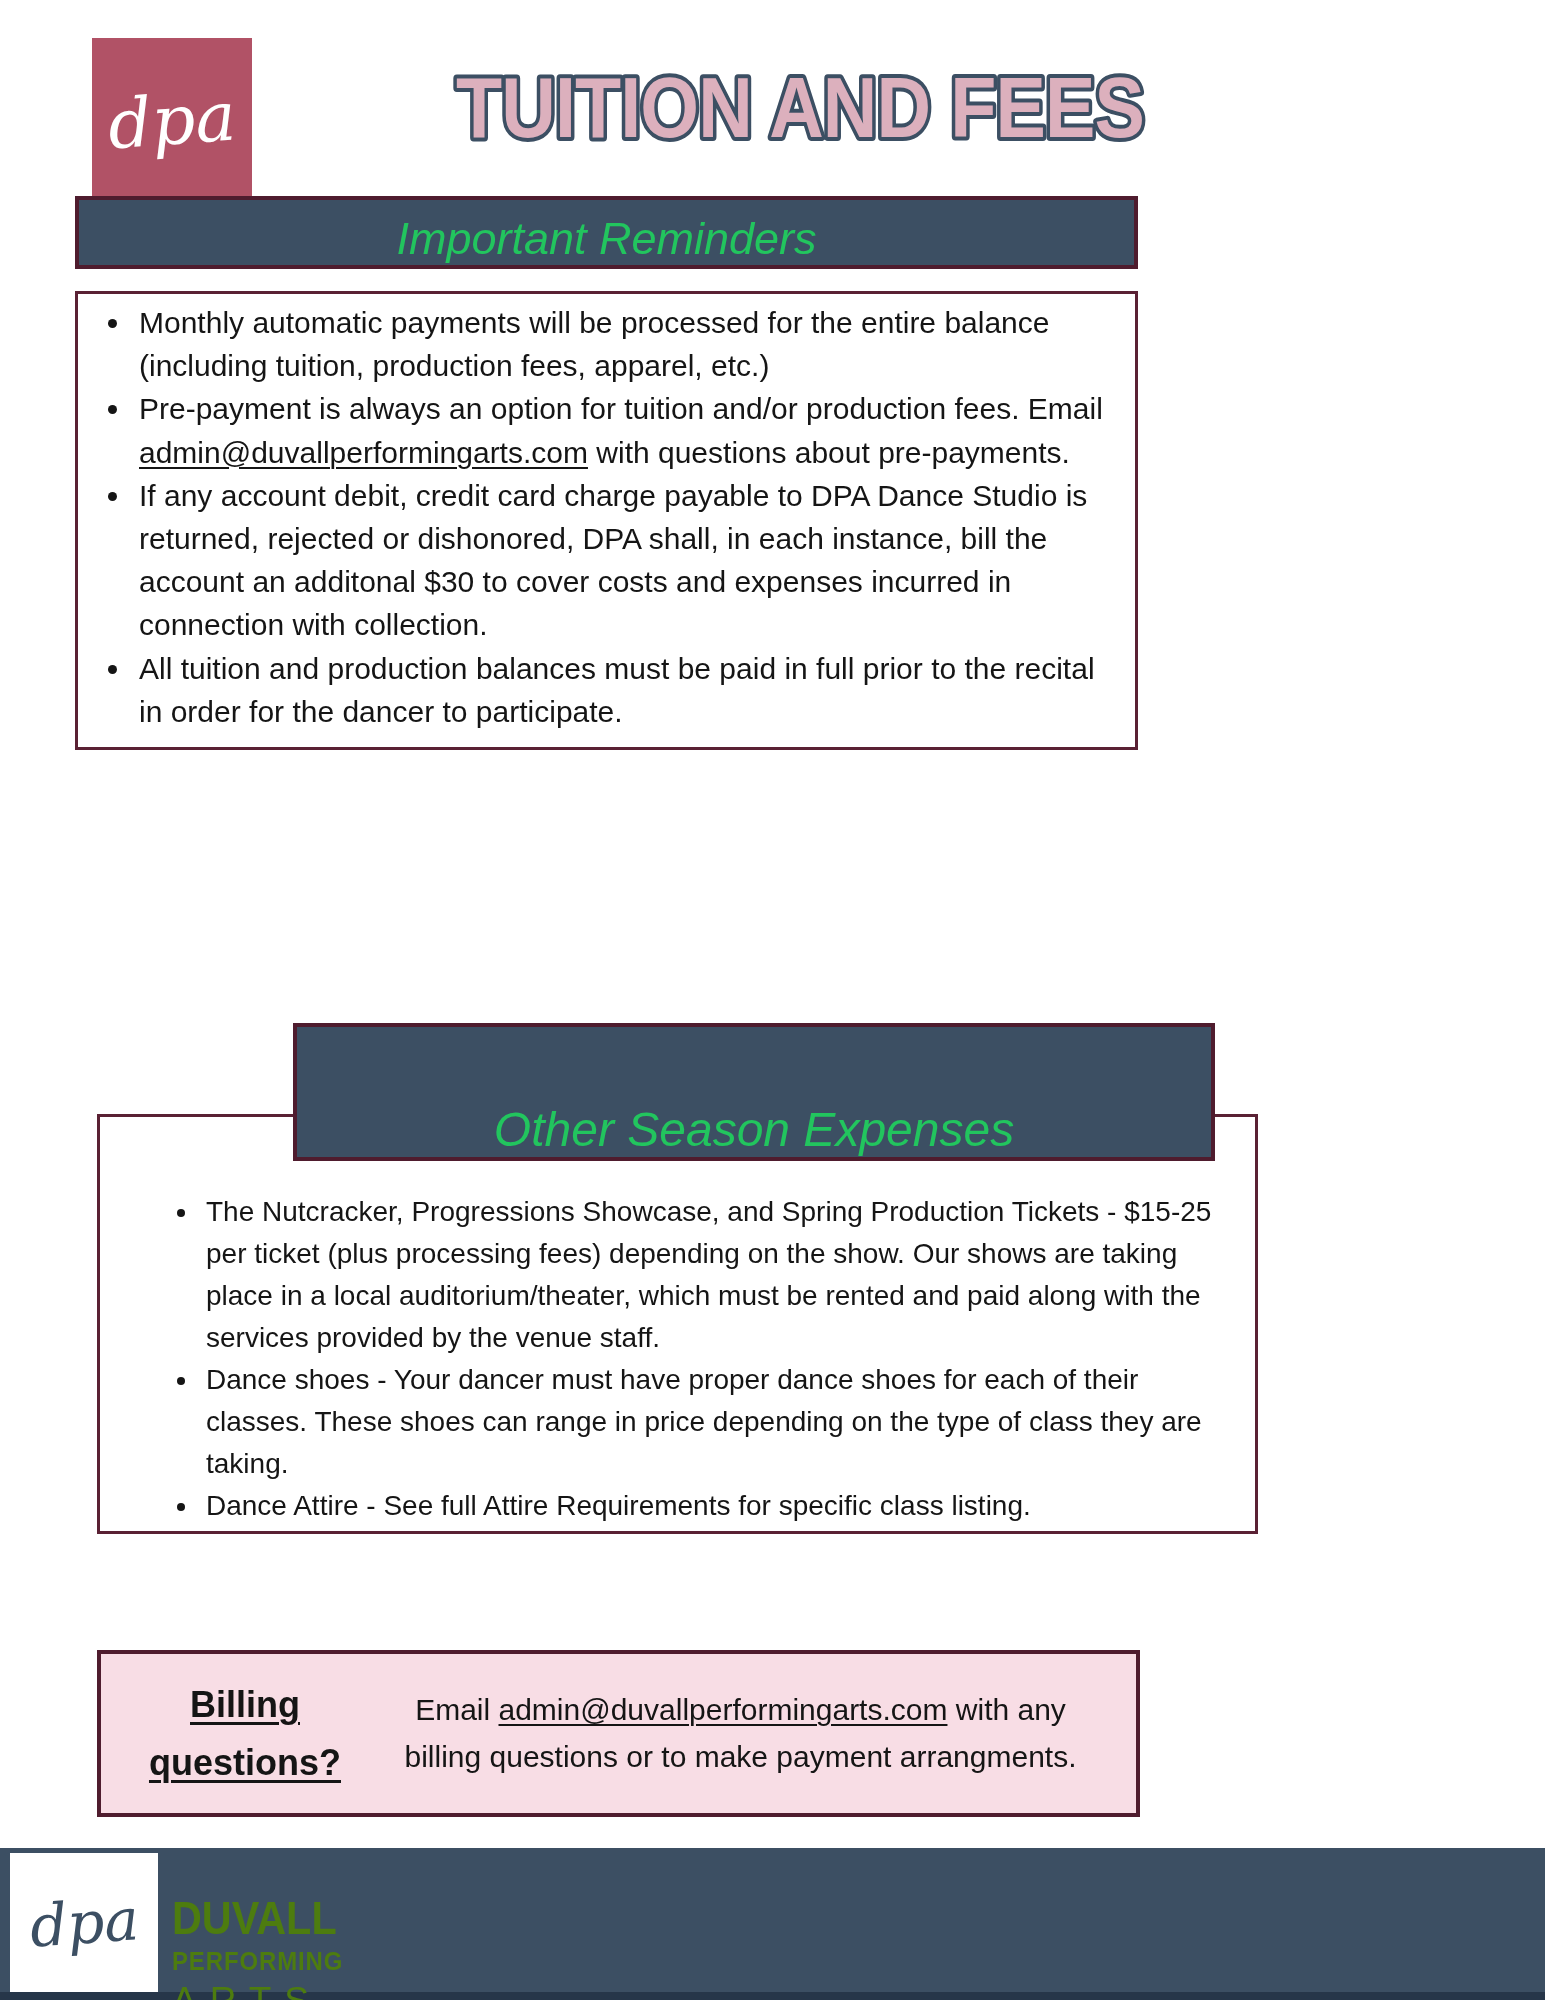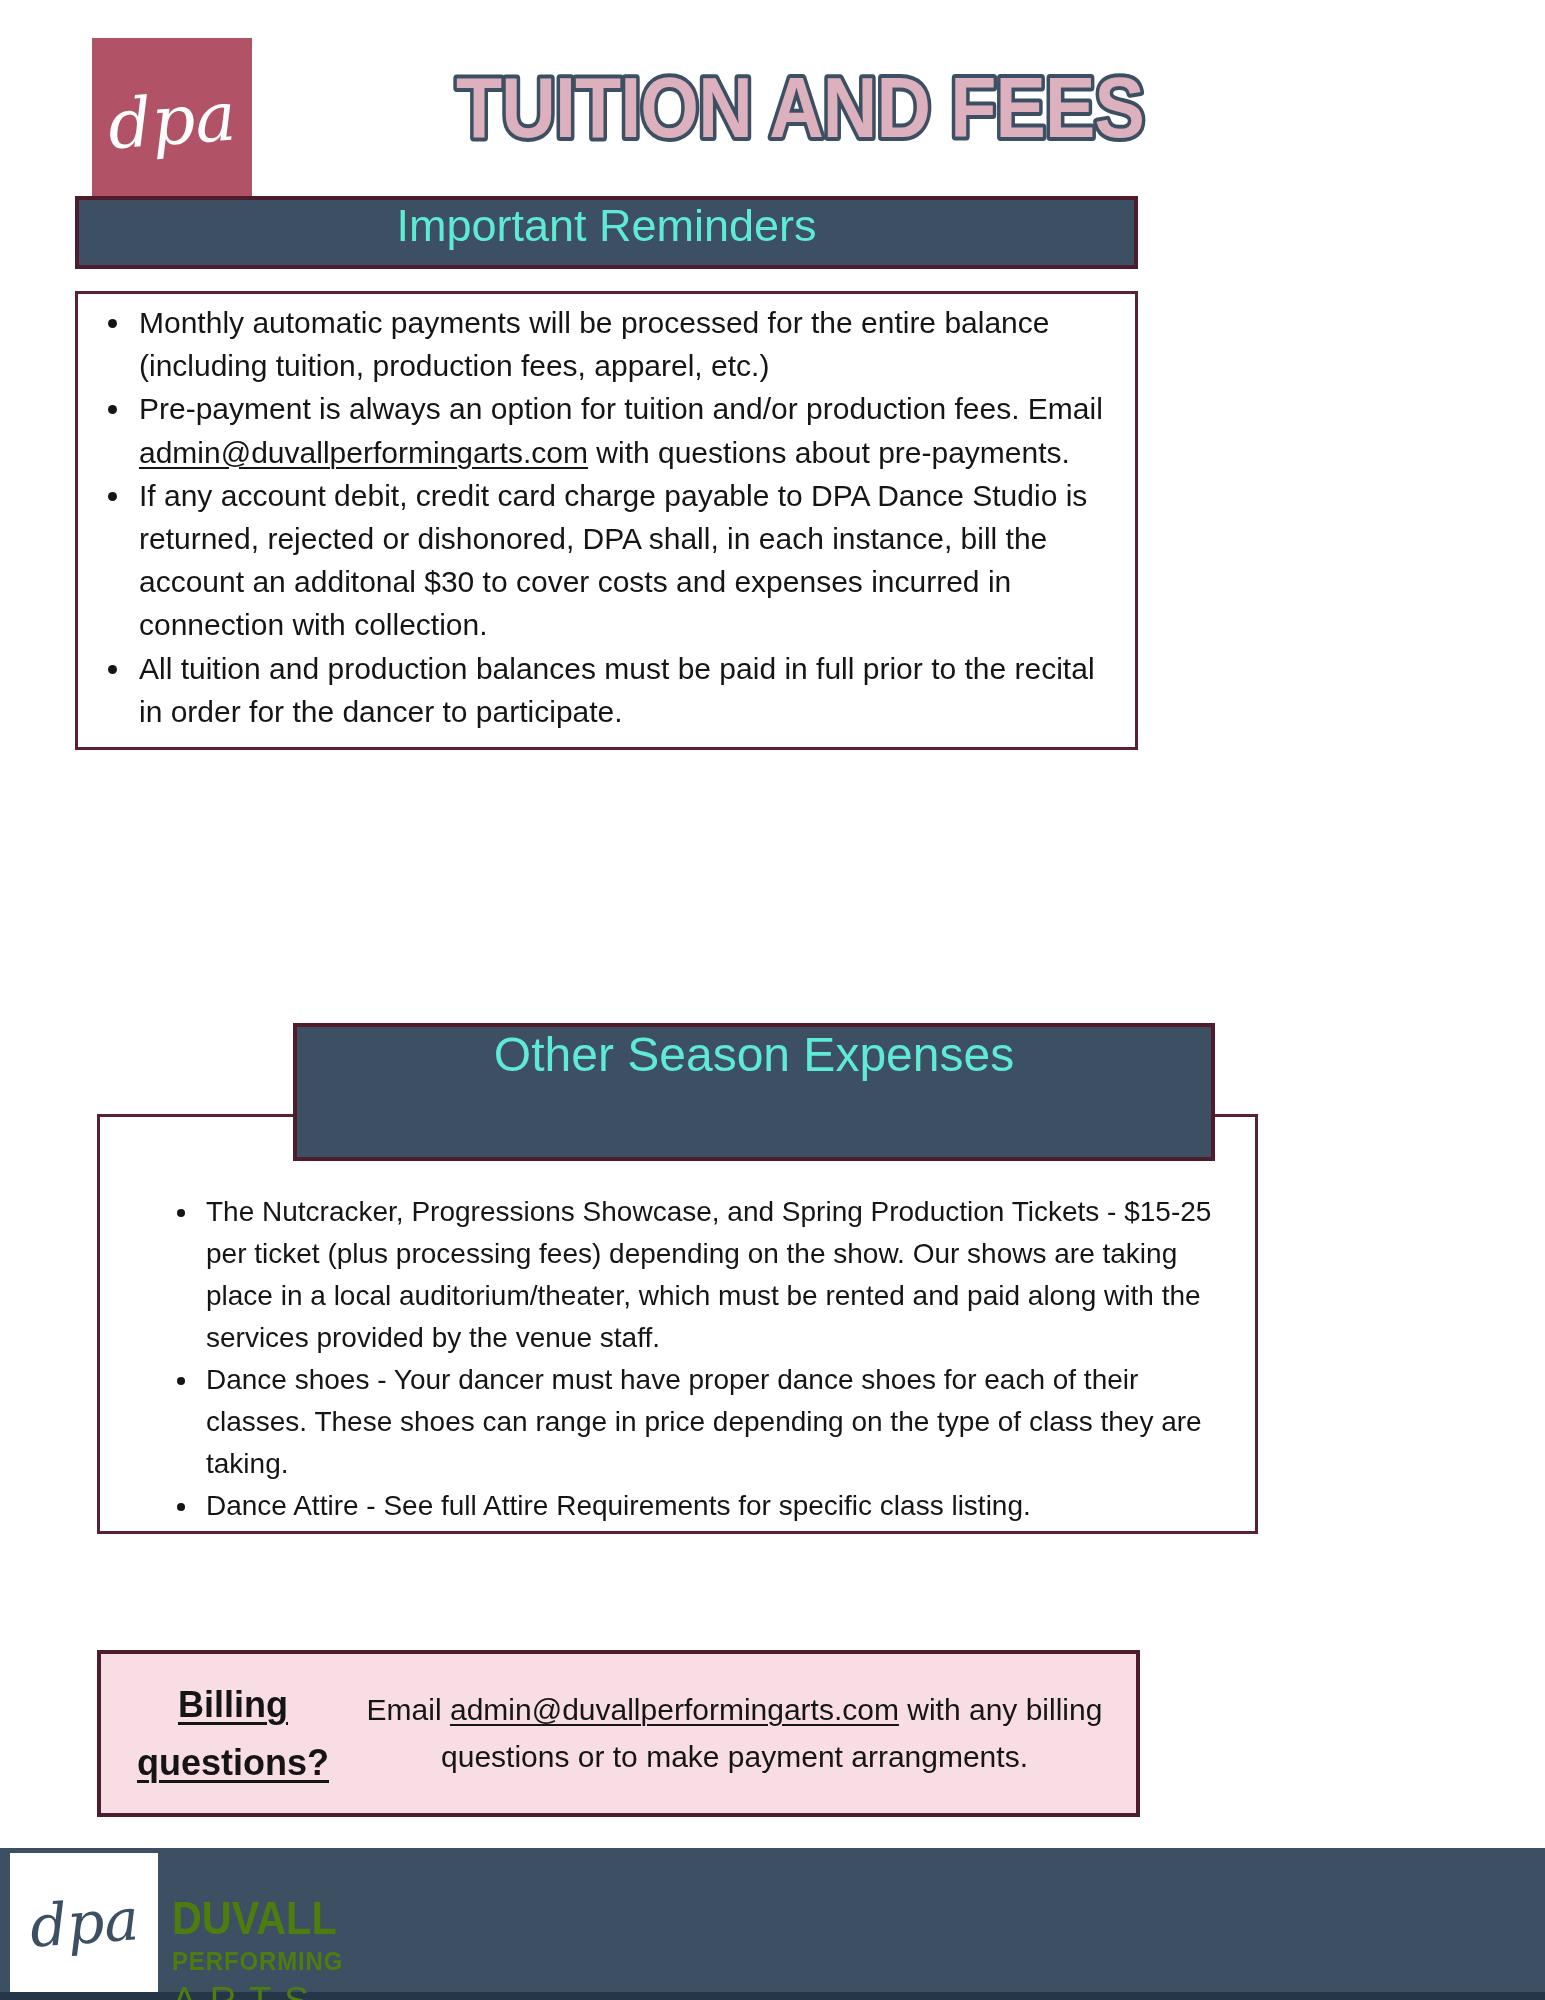--- a/index.html
+++ b/index.html
@@ -13,22 +13,23 @@
     background:#b15266;display:flex;align-items:center;justify-content:center;
   }
   .logo-script{
     font-family:"DejaVu Serif",serif;font-style:italic;
     color:#ffffff;font-size:68px;transform:rotate(-4deg);
   }
   .title-wrap{position:absolute;left:450px;top:45px;width:700px;height:115px;}
   
   .bar{
     position:absolute;background:#3c4f63;border:4px solid #4f1c2e;
-    box-sizing:border-box;display:flex;align-items:flex-start;justify-content:center;
-    color:#5eead4;
+    box-sizing:border-box;display:flex;align-items:flex-end;justify-content:center;
+    color:#22c55e;
+    font-style:italic;
   }
   .bar1{left:75px;top:196px;width:1063px;height:73px;font-size:45px;}
   .bar2{left:293px;top:1023px;width:922px;height:138px;font-size:48px;z-index:2;}
   
   .content-box{
     position:absolute;background:#ffffff;border:3px solid #5a2134;
     box-sizing:border-box;overflow:hidden;
   }
   .box1{left:75px;top:291px;width:1063px;height:459px;font-size:30px;line-height:1.44;}
   .box2{left:97px;top:1114px;width:1161px;height:420px;font-size:28px;line-height:1.5;z-index:1;padding-left:40px;}
@@ -37,21 +38,21 @@
   .box2 ul{margin-top:74px;padding:0 22px 0 60px;}
   .content-box li{margin:0;padding-left:6px;}
   .u{text-decoration:underline;text-decoration-thickness:2px;text-underline-offset:4px;}
   
   .billing-box{
     position:absolute;left:97px;top:1650px;width:1043px;height:167px;
     background:#f8dde5;border:4px solid #4f1c2e;box-sizing:border-box;
     display:flex;align-items:center;
   }
   .billing-label{
-    width:240px;padding-left:12px;text-align:center;
+    width:240px;padding-left:24px;text-align:center;
     font-weight:bold;font-size:36px;line-height:1.6;
   }
   .billing-label span{text-decoration:underline;text-decoration-thickness:3px;text-underline-offset:5px;}
   .billing-text{flex:1;text-align:center;font-size:30px;line-height:1.55;padding:0 28px 0 8px;}
   
   .footer{position:absolute;left:0;top:1848px;width:1545px;height:144px;background:#3c4f63;}
   .footer-strip{position:absolute;left:0;top:1992px;width:1545px;height:8px;background:#263649;}
   .footer-logo-box{
     position:absolute;left:10px;top:1853px;width:148px;height:139px;background:#ffffff;
     display:flex;align-items:center;justify-content:center;

